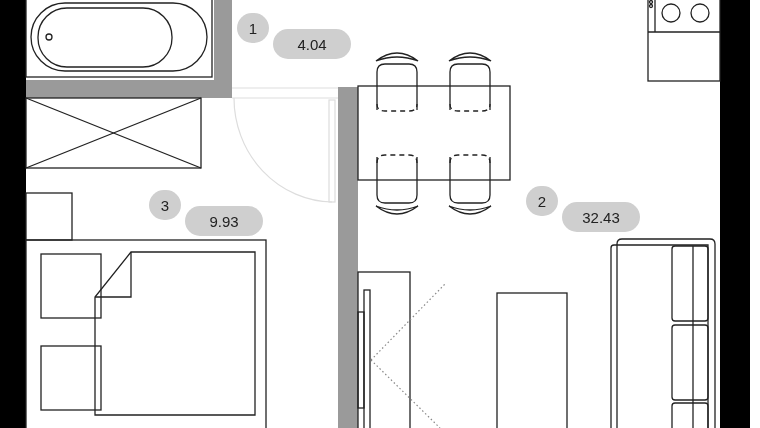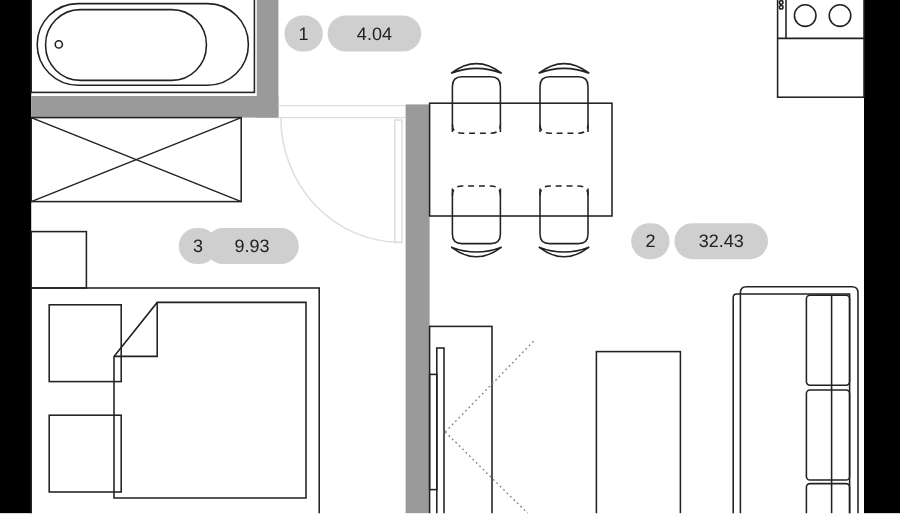--- a/index.html
+++ b/index.html
@@ -1,20 +1,20 @@
 <!DOCTYPE html>
 <html><head>
 <meta charset="utf-8">
 <style>
   html,body{margin:0;padding:0;background:#fff;}
   #plan{position:relative;width:760px;height:428px;overflow:hidden;background:#fff;font-family:"Liberation Sans",sans-serif;}
   svg{position:absolute;left:0;top:0;}
   .pill{position:absolute;height:30px;border-radius:15px;background:#cfcfcf;color:#222;font-size:15px;display:flex;align-items:center;justify-content:center;}
   .num{width:32px;}
-  .area{width:78px;}
+  .area{width:78px;margin-top:16px;}
 </style>
 </head>
 <body>
 
 <div id="plan">
   <svg width="760" height="428" viewBox="0 0 760 428">
 
     <rect x="0" y="0" width="26" height="428" fill="#000"></rect>
     <rect x="720" y="0" width="30" height="428" fill="#000"></rect>
     <rect x="750" y="0" width="10" height="428" fill="#fff"></rect>
@@ -106,14 +106,14 @@
     </g>
   </svg>
 
   <div class="pill num" style="left:237px;top:13px;">1</div>
   <div class="pill area" style="left:273px;top:13px;">4.04</div>
 
   <div class="pill num" style="left:526px;top:186px;">2</div>
   <div class="pill area" style="left:562px;top:186px;">32.43</div>
 
   <div class="pill num" style="left:149px;top:190px;">3</div>
-  <div class="pill area" style="left:171px;top:190px;">9.93</div>
+  <div class="pill area" style="left:185px;top:190px;">9.93</div>
 </div>
 
 </body></html>

